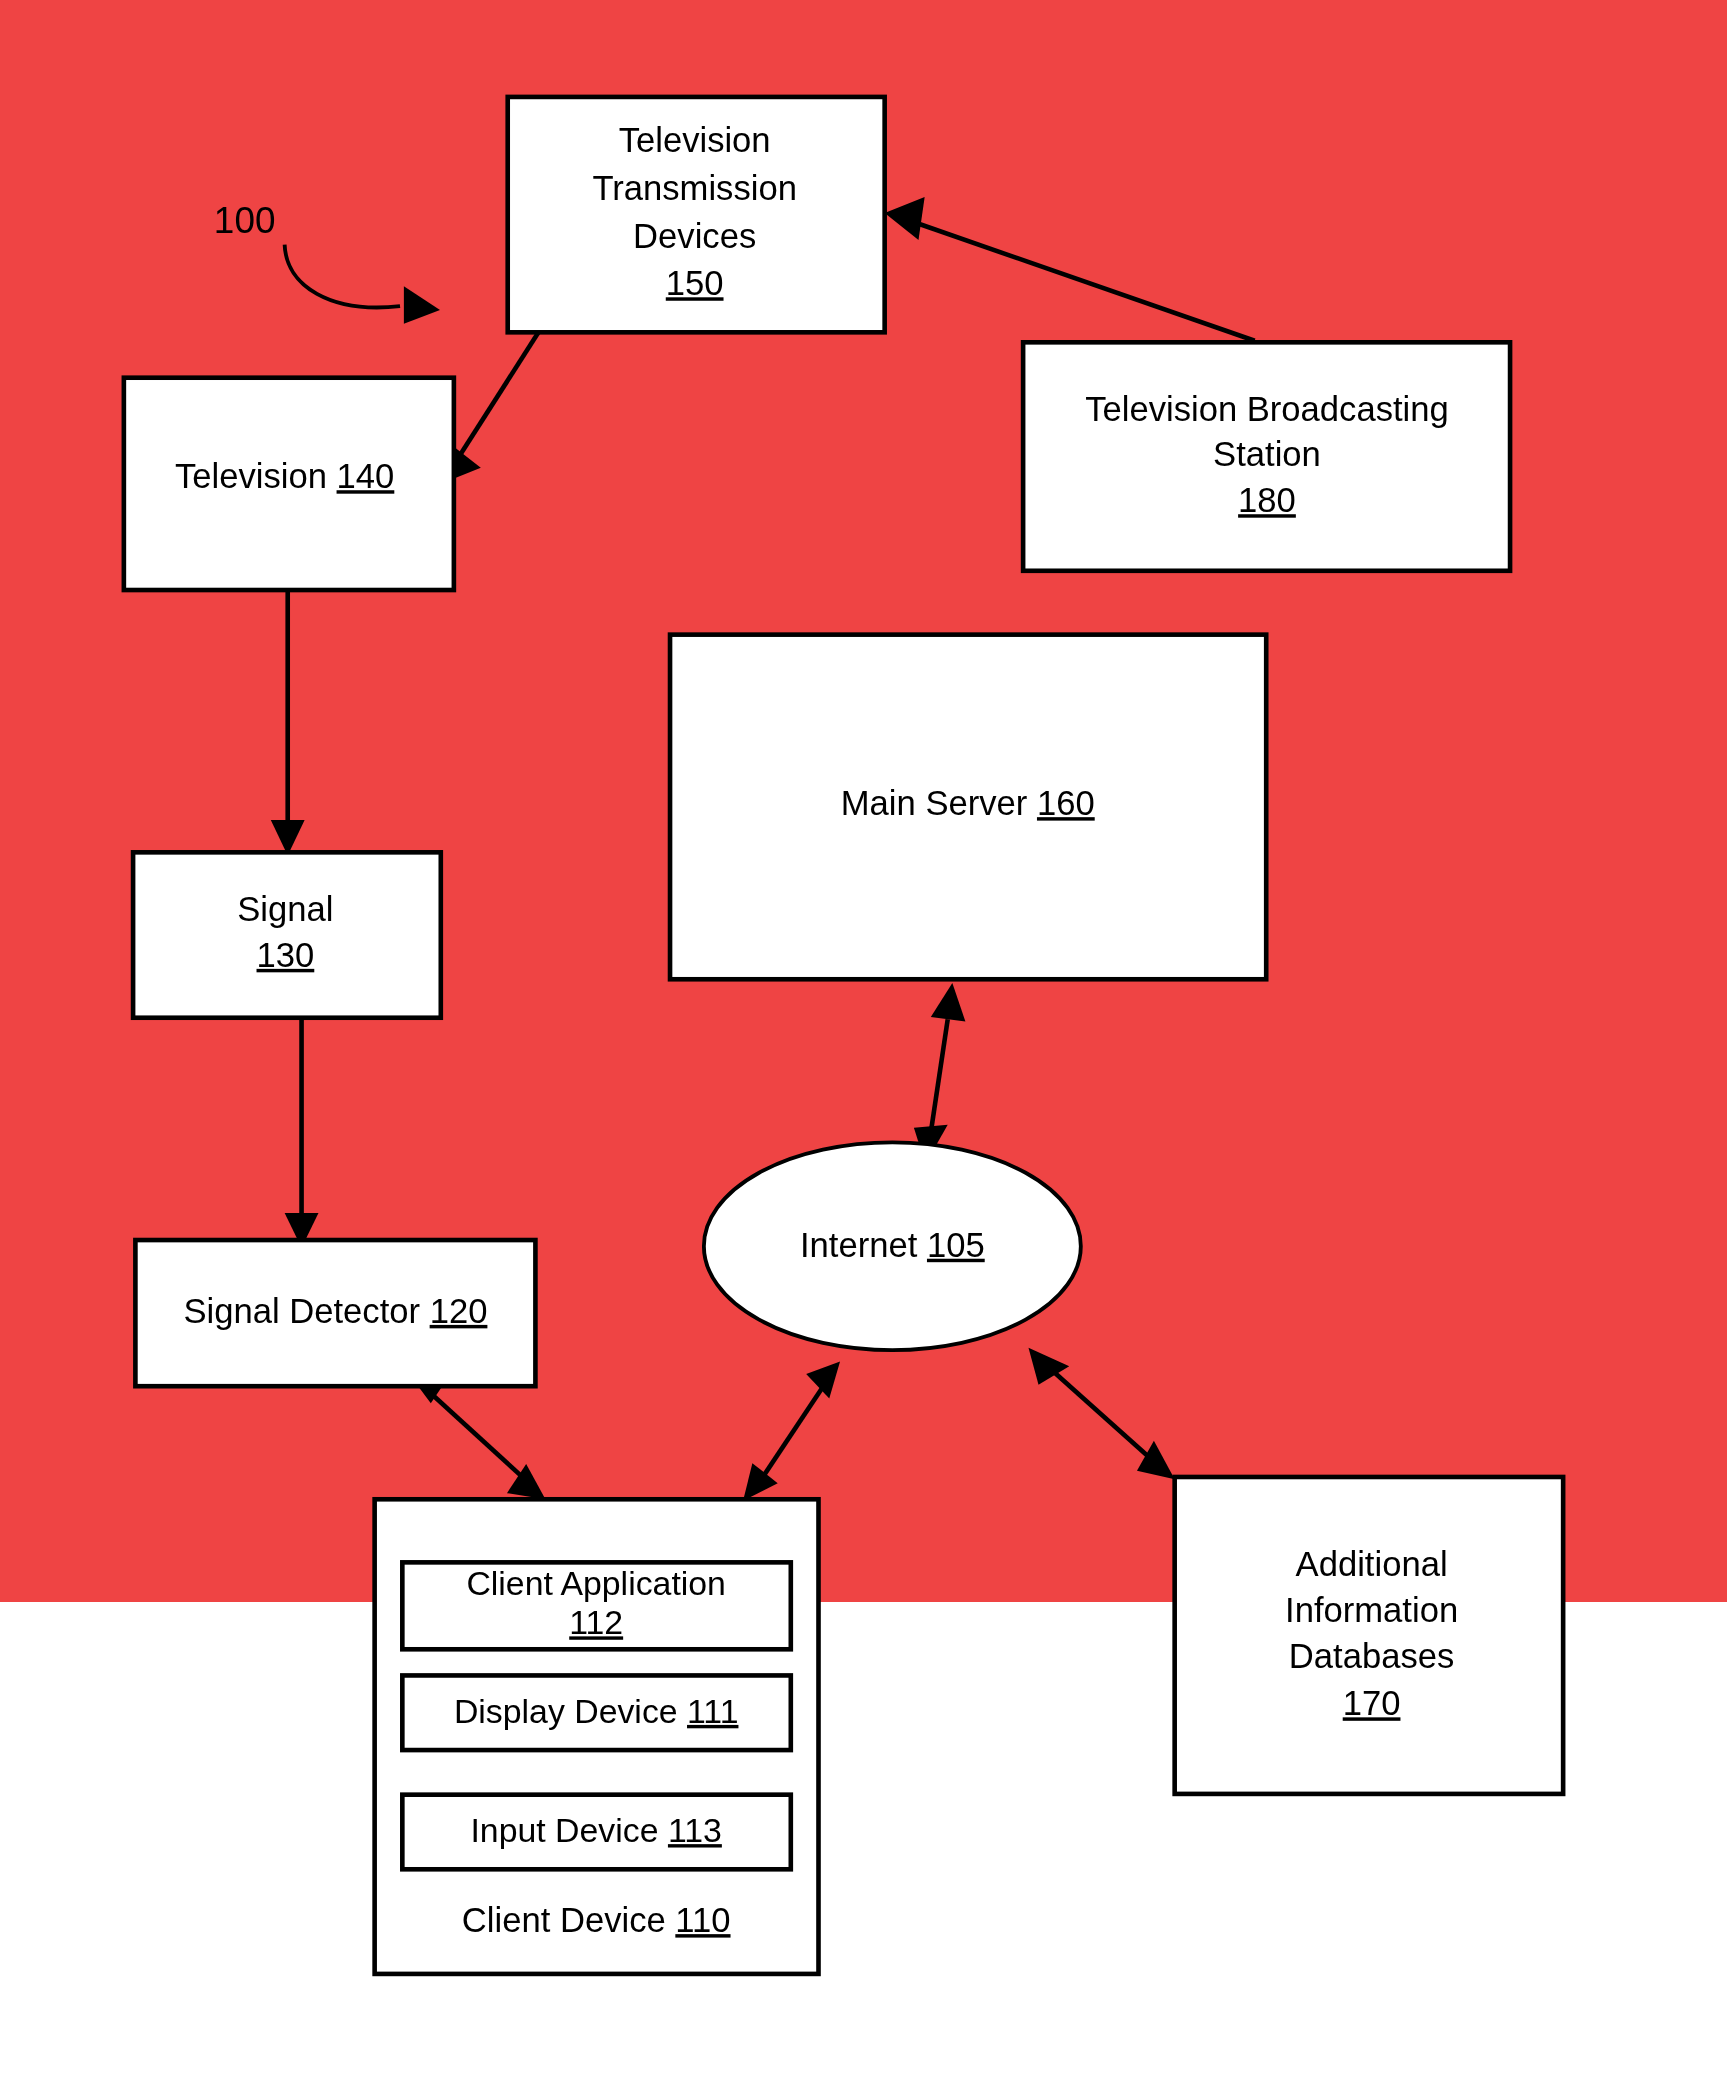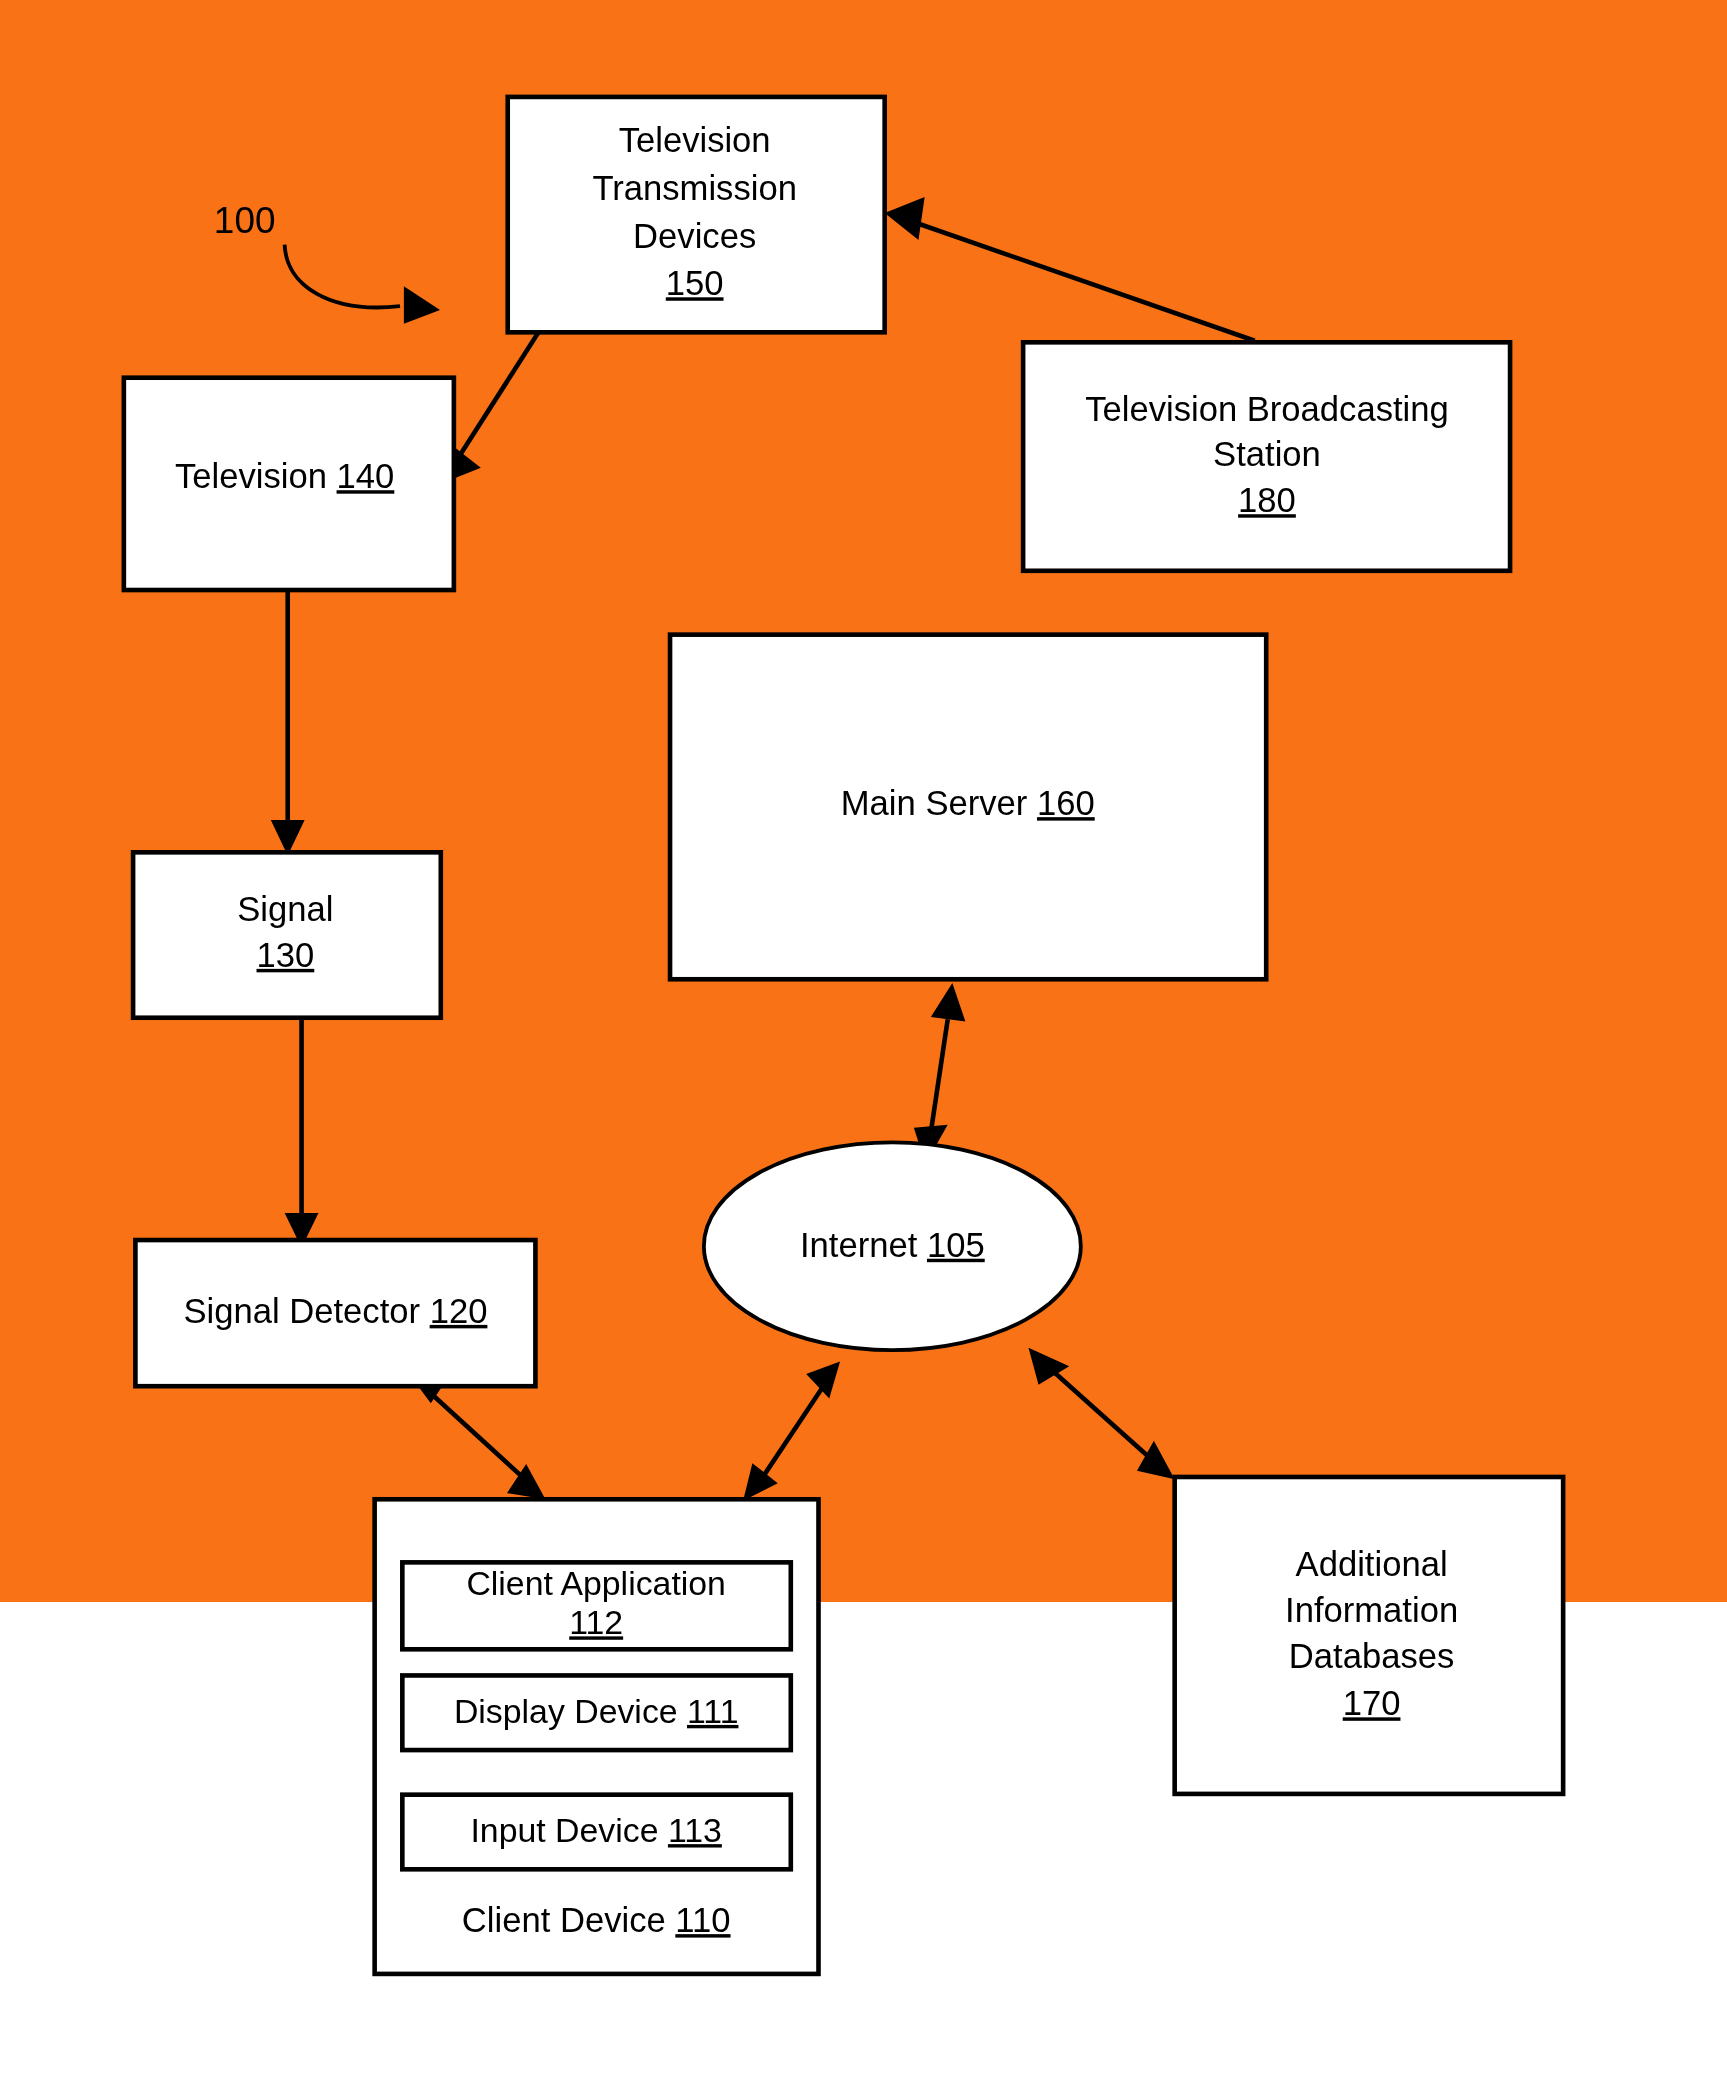--- a/index.html
+++ b/index.html
@@ -12,21 +12,21 @@
     width: 1727px;
     height: 2097px;
     overflow: hidden;
     font-family: "Liberation Sans", sans-serif;
     color: #000000;
   }
   #figure-root {
     position: relative;
     width: 1727px;
     height: 1602px;
-    background: #f97316;
+    background: #ef4444;
   }
   svg#diagram {
     display: block;
     width: 1727px;
     height: 2097px;
   }
   .node-box {
     fill: #ffffff;
     stroke: #000000;
     stroke-width: 6;

